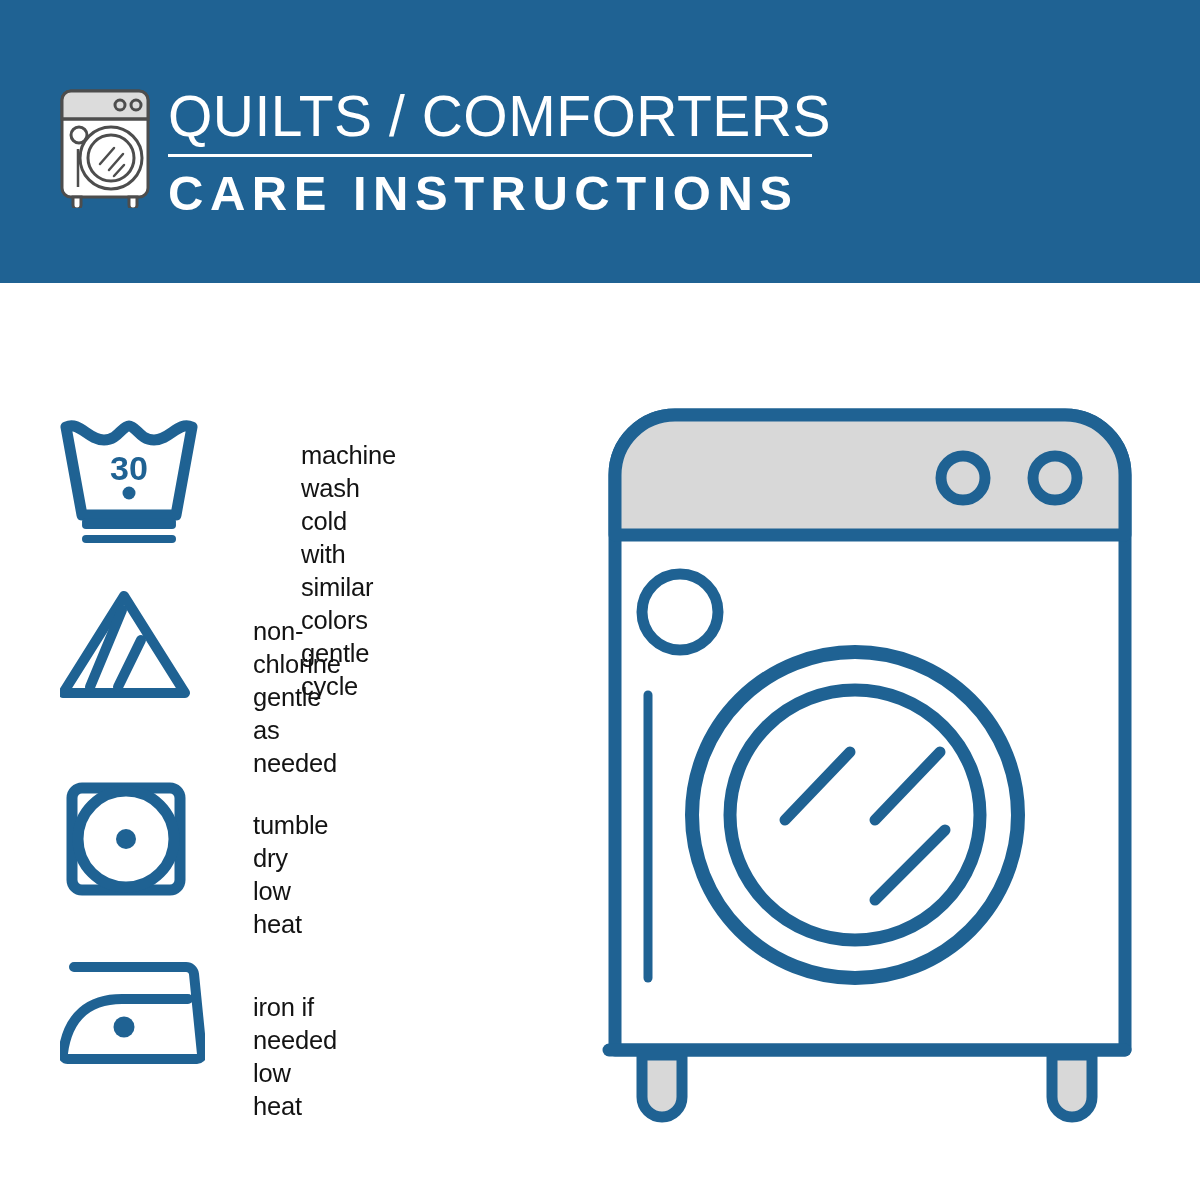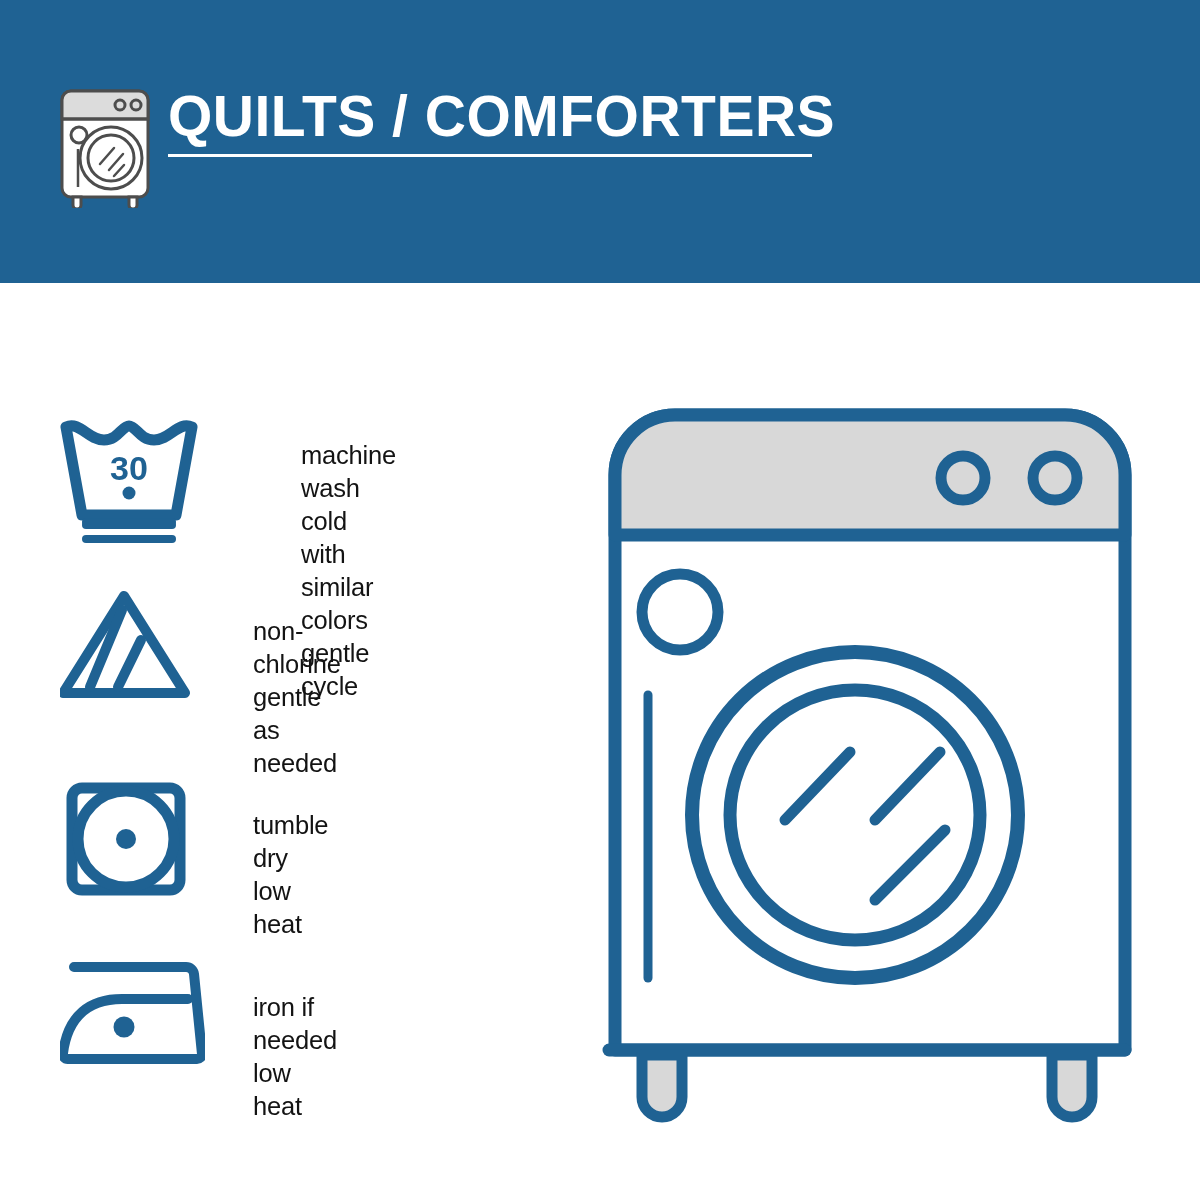--- a/index.html
+++ b/index.html
@@ -14,21 +14,21 @@
   
   #header{
     position:absolute;left:0;top:0;width:1200px;height:283px;
     background:#1f6293;
   }
   #logo{position:absolute;left:56px;top:86px;width:98px;height:122px;}
   #header-text{position:absolute;left:168px;top:84px;width:660px;}
   #title-main{
     color:#ffffff;
     font-size:57px;
-    font-weight:700;
+    font-weight:400;
     letter-spacing:0.5px;
     line-height:64px;
     white-space:nowrap;
     font-family:"Liberation Sans", sans-serif;
   }
   #title-rule{
     width:644px;height:3px;background:#ffffff;
     margin:6px 0 8px 0;
   }
   #title-sub{
@@ -93,20 +93,21 @@
       <line x1="53" y1="84" x2="67" y2="68" stroke="#4d4d4d" stroke-width="2.5" stroke-linecap="round"></line>
       <line x1="58" y1="90" x2="68" y2="79" stroke="#4d4d4d" stroke-width="2.5" stroke-linecap="round"></line>
 
       <path d="M17 111 v8 a4 4 0 0 0 8 0 v-8 z" fill="#ffffff" stroke="#4d4d4d" stroke-width="3"></path>
       <path d="M73 111 v8 a4 4 0 0 0 8 0 v-8 z" fill="#ffffff" stroke="#4d4d4d" stroke-width="3"></path>
     </svg>
 
     <div id="header-text">
       <div id="title-main">QUILTS / COMFORTERS</div>
       <div id="title-rule"></div>
+      <div id="title-sub">CARE INSTRUCTIONS</div>
     </div>
   </div>
 
   <div class="care-row" id="row-wash">
     <svg class="care-sym" width="138" height="112" viewBox="0 0 138 112">
 
       <path d="M6 9 C20 3 28 22 44 22 C58 22 62 8 69 8 C76 8 80 22 94 22 C110 22 118 3 132 9
                L116 97 L22 97 Z" fill="none" stroke="#1f6293" stroke-width="11" stroke-linejoin="round" stroke-linecap="round"></path>
 
       <text x="69" y="62" text-anchor="middle" font-family="Liberation Sans, sans-serif" font-size="34" font-weight="bold" fill="#1f6293">30</text>

